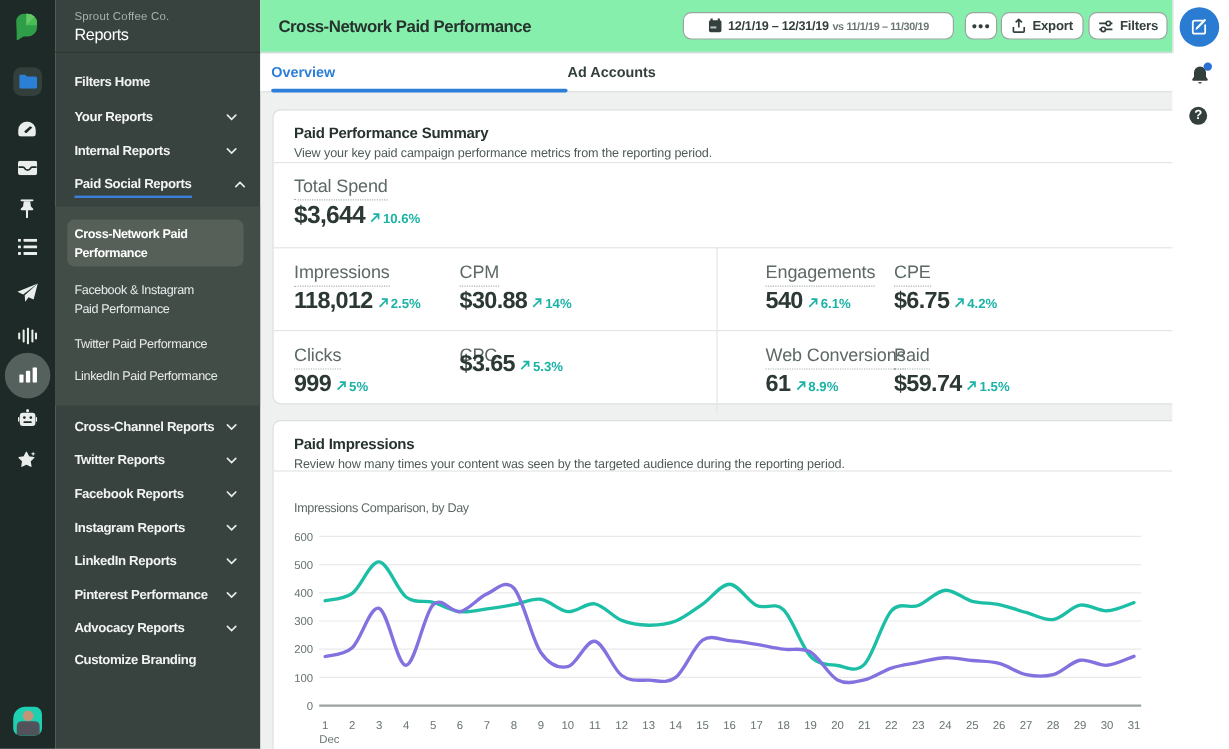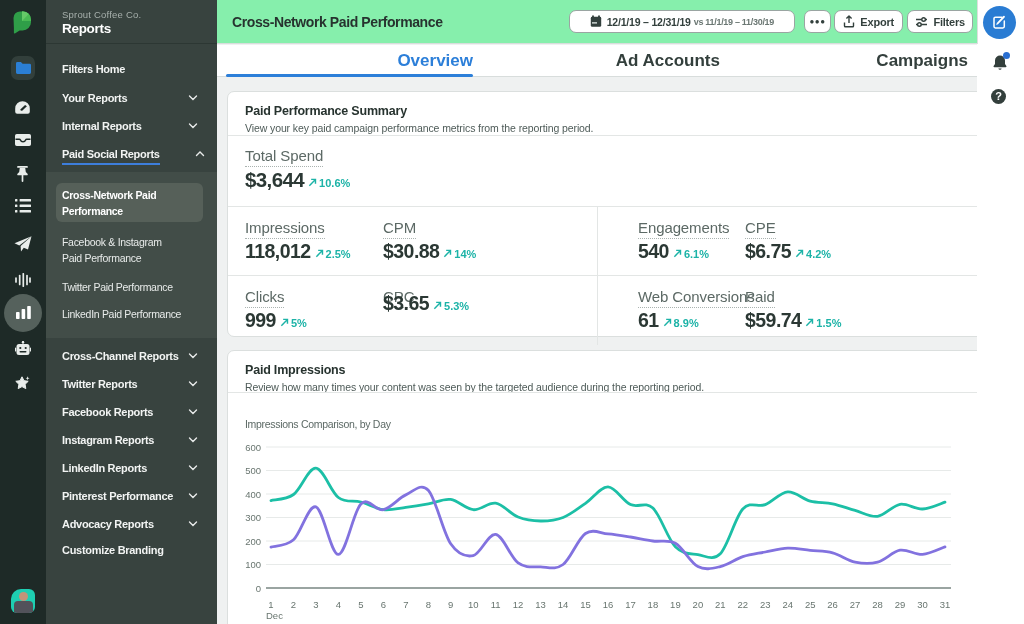--- a/index.html
+++ b/index.html
@@ -1,31 +1,31 @@
 <!DOCTYPE html>
 <html><head><meta charset="utf-8">
 <style>
 *{margin:0;padding:0;box-sizing:border-box}
 html,body{width:1024px;height:624px;overflow:hidden;font-family:"Liberation Sans",sans-serif;background:#eff1f1;-webkit-font-smoothing:antialiased}
 .rail{position:absolute;left:0;top:0;width:46px;height:624px;background:#1e2a27}
 .sidebar{position:absolute;left:46px;top:0;width:171px;height:624px;background:#38433f}
 .sb-head{position:absolute;left:0;top:0;width:171px;height:44px;border-bottom:1px solid #2c3733}
 .sb-co{position:absolute;left:16px;top:9px;font-size:9.5px;color:#a7b0ac;letter-spacing:.2px}
-.sb-title{position:absolute;left:16px;top:21px;font-size:13.5px;font-weight:bold;color:#fff;letter-spacing:-.3px}
+.sb-title{position:absolute;left:16px;top:21px;font-size:13.5px;font-weight:normal;color:#fff;letter-spacing:-.3px}
 .nav-item{position:absolute;left:16px;width:148px;font-size:11px;font-weight:bold;color:#f2f4f3;letter-spacing:-.3px;white-space:nowrap}
 .chev{position:absolute;right:12px;width:10px;height:10px}
 .submenu{position:absolute;left:0;top:172px;width:171px;height:166px;background:#424d48}
 .pill{position:absolute;left:10px;top:11px;width:147px;height:39px;background:#566059;border-radius:6px}
 .sub-item{position:absolute;left:16px;width:148px;font-size:10.5px;color:#e8ebea;line-height:15.5px;letter-spacing:-.3px;white-space:nowrap}
 .main{position:absolute;left:217px;top:0;width:761px;height:624px;background:#eff1f1}
 .hdr{position:absolute;left:0;top:0;width:761px;height:44px;background:#86efac;border-bottom:1px solid #d8dddc}
 .hdr-title{position:absolute;left:15px;top:14px;font-size:14px;font-weight:bold;color:#27332f;letter-spacing:-.4px}
 .btn{position:absolute;top:10px;height:23px;background:#fff;border:1px solid #9aa5a2;border-radius:7px;display:flex;align-items:center;font-size:11px;font-weight:bold;color:#33403d;letter-spacing:-.2px;white-space:nowrap}
 .tabs{position:absolute;left:0;top:45px;width:761px;height:32px;background:#fff;border-bottom:1px solid #d8dddc}
-.tab{position:absolute;top:0;height:32px;line-height:31px;text-align:right;font-size:17px;font-weight:bold;color:#333f3c}
+.tab{position:absolute;top:0;height:32px;line-height:31px;text-align:left;font-size:12px;font-weight:bold;color:#333f3c}
 .tab.active{color:#2c7fd9}
 .tab-line{position:absolute;left:9px;top:29px;width:247px;height:3px;background:#2c7fd9;border-radius:2px}
 .card{position:absolute;left:10px;width:818px;background:#fff;border:1px solid #dbdfde;border-radius:7px}
 .card h3{font-size:12.5px;font-weight:bold;color:#27332f;letter-spacing:-.2px}
 .card .desc{font-size:10.5px;color:#4e5b58;margin-top:4px;letter-spacing:-.1px}
 .lbl{font-size:15px;color:#5c6965;display:inline-block;border-bottom:1px dotted #aab3b0;padding-bottom:2px;letter-spacing:-.1px}
 .val{font-size:19.5px;font-weight:bold;color:#2b3834;letter-spacing:-.55px;white-space:nowrap}
 .val .delta{font-size:11px;font-weight:bold;color:#1cb3a7;letter-spacing:0;margin-left:4px}
 .bigval{font-size:20.5px;letter-spacing:-.6px}
 .hline{position:absolute;left:0;width:100%;border-top:1px solid #e3e6e5}
@@ -187,21 +187,20 @@
       <svg width="13" height="12" viewBox="0 0 13 12" style="margin-right:5px">
           <path d="M1 3.5 h11 M1 8.5 h11" stroke="#33403d" stroke-width="1.4"></path>
           <circle cx="8.6" cy="3.5" r="1.8" fill="#fff" stroke="#33403d" stroke-width="1.4"></circle>
           <circle cx="4.4" cy="8.5" r="1.8" fill="#fff" stroke="#33403d" stroke-width="1.4"></circle>
         </svg>
       Filters</div>
   </div>
   <div class="tabs">
     <div class="tab active" style="left:9px;width:247px">Overview</div>
     <div class="tab" style="left:256px;width:247px">Ad Accounts</div>
-    <div class="tab" style="left:503px;width:248px">Campaigns</div>
     <div class="tab-line"></div>
   </div>
   <div class="card" style="top:91px;height:246px">
     <div style="position:absolute;left:17px;top:12px">
         <h3>Paid Performance Summary</h3>
         <div class="desc">View your key paid campaign performance metrics from the reporting period.</div>
       </div>
     <div class="hline" style="top:43px"></div>
     <div style="position:absolute;left:17px;top:55px"><span class="lbl">Total Spend</span></div>
     <div class="val bigval" style="position:absolute;left:17px;top:76px">$3,644<span class="delta"><svg width="9" height="9" viewBox="0 0 10 10" style="margin-right:2px">

